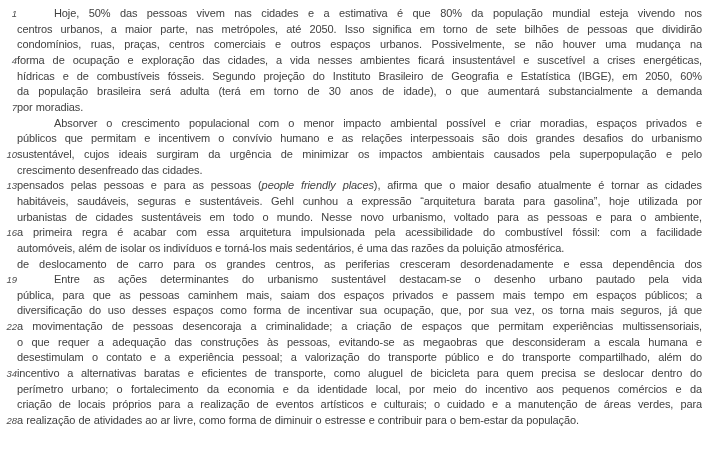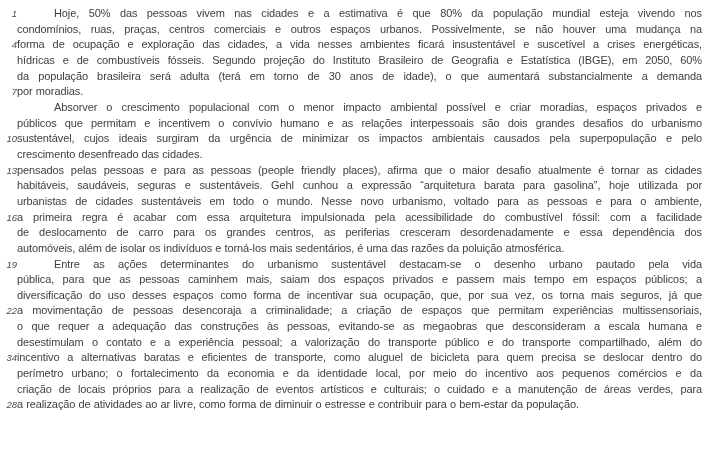--- a/index.html
+++ b/index.html
@@ -34,30 +34,34 @@
     font-size: 11px;
     letter-spacing: -0.1px;
     word-spacing: 0.2px;
     text-align: justify;
     text-align-last: justify;
     white-space: nowrap;
     overflow: hidden;
   }
   .txt.indent { text-indent: 37px; }
   .txt.end { text-align-last: left; }
-  .it { }
+  .it { font-style: italic; }
 </style>
 </head>
 <body>
 
 <div class="page">
   <div>
       <div class="row">
         <span class="num">1</span>
         <div class="txt indent"><span>Hoje, 50% das pessoas vivem nas cidades e a estimativa é que 80% da população mundial esteja vivendo nos</span></div>
+      </div>
+      <div class="row">
+        <span class="num"></span>
+        <div class="txt"><span>centros urbanos, a maior parte, nas metrópoles, até 2050. Isso significa em torno de sete bilhões de pessoas que dividirão</span></div>
       </div>
       <div class="row">
         <span class="num"></span>
         <div class="txt"><span>condomínios, ruas, praças, centros comerciais e outros espaços urbanos. Possivelmente, se não houver uma mudança na</span></div>
       </div>
       <div class="row">
         <span class="num">4</span>
         <div class="txt"><span>forma de ocupação e exploração das cidades, a vida nesses ambientes ficará insustentável e suscetível a crises energéticas,</span></div>
       </div>
       <div class="row">
@@ -99,25 +103,25 @@
       <div class="row">
         <span class="num"></span>
         <div class="txt"><span>urbanistas de cidades sustentáveis em todo o mundo. Nesse novo urbanismo, voltado para as pessoas e para o ambiente,</span></div>
       </div>
       <div class="row">
         <span class="num">16</span>
         <div class="txt"><span>a primeira regra é acabar com essa arquitetura impulsionada pela acessibilidade do combustível fóssil: com a facilidade</span></div>
       </div>
       <div class="row">
         <span class="num"></span>
-        <div class="txt"><span>de deslocamento de carro para os grandes centros, as periferias cresceram desordenadamente e essa dependência dos</span></div>
+        <div class="txt end"><span>automóveis, além de isolar os indivíduos e torná-los mais sedentários, é uma das razões da poluição atmosférica.</span></div>
       </div>
       <div class="row">
         <span class="num"></span>
-        <div class="txt end"><span>automóveis, além de isolar os indivíduos e torná-los mais sedentários, é uma das razões da poluição atmosférica.</span></div>
+        <div class="txt"><span>de deslocamento de carro para os grandes centros, as periferias cresceram desordenadamente e essa dependência dos</span></div>
       </div>
       <div class="row">
         <span class="num">19</span>
         <div class="txt indent"><span>Entre as ações determinantes do urbanismo sustentável destacam-se o desenho urbano pautado pela vida</span></div>
       </div>
       <div class="row">
         <span class="num"></span>
         <div class="txt"><span>pública, para que as pessoas caminhem mais, saiam dos espaços privados e passem mais tempo em espaços públicos; a</span></div>
       </div>
       <div class="row">

